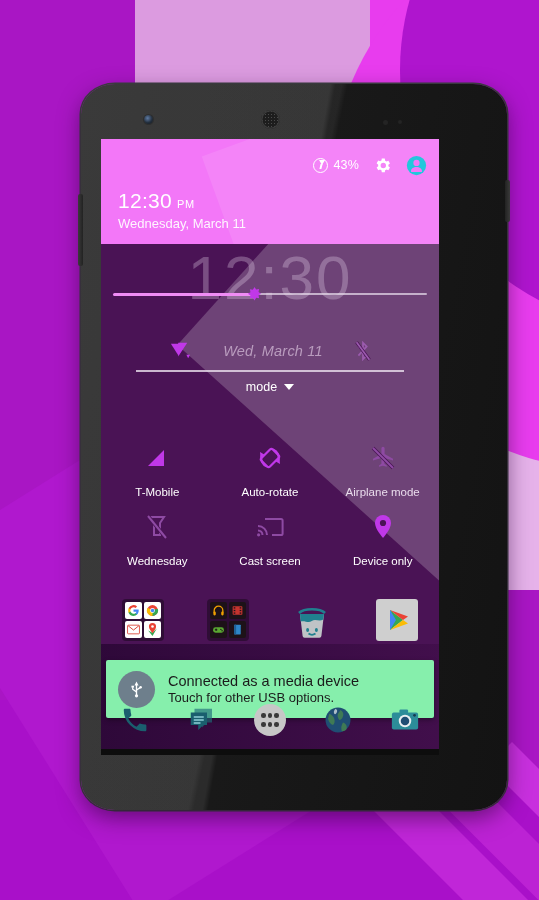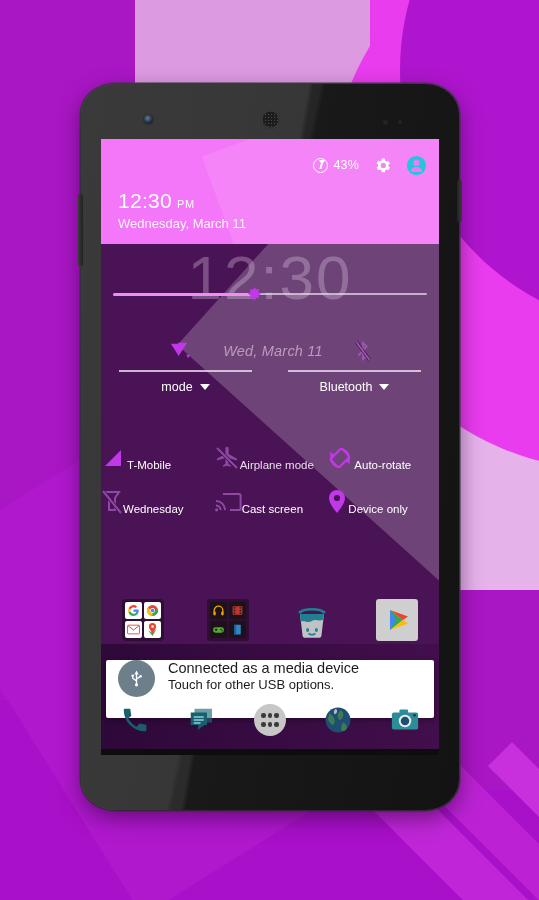--- a/index.html
+++ b/index.html
@@ -55,21 +55,21 @@
   .stripe.s1 { left:388px; top:760px; width:420px; height:46px; }
   .stripe.s2 { left:455px; top:760px; width:420px; height:40px; background:#BC22D4; }
   .stripe.s3 { left:512px; top:742px; width:420px; height:34px; background:#C830DE; }
   .bg-right-deep {
     position:absolute; right:0; top:590px; width:120px; height:200px;
     background:#A916C4;
   }
 
   
   .phone {
-    position:absolute; left:81px; top:84px; width:378px; height:726px;
+    position:absolute; left:81px; top:84px; width:426px; height:726px;
     background:linear-gradient(100deg,#2f2f2f 0%,#2b2b2b 45%,#191919 46%,#131313 100%);
     border-radius:34px/30px;
     box-shadow:0 8px 22px rgba(40,0,50,.55), 0 0 0 1.5px #3d4240;
   }
   .phone-sheen {
     position:absolute; inset:0; border-radius:34px/30px; pointer-events:none;
     background:linear-gradient(102deg, rgba(255,255,255,.055) 0%, rgba(255,255,255,.055) 45%, rgba(255,255,255,0) 46%);
   }
   .btn-volume {
     position:absolute; left:-3px; top:110px; width:5px; height:72px;
@@ -202,21 +202,21 @@
   
   .qs-dual { position:absolute; left:0; top:126px; width:338px; display:flex; }
   .dual-col { flex:1; display:flex; flex-direction:column; align-items:center; }
   .dual-line { width:79%; height:1.6px; background:rgba(235,225,238,.8); margin-bottom:8px; }
   .dual-lbl { display:flex; align-items:center; gap:7px; color:#ffffff; font-size:12.5px; }
   .caret { width:0;height:0;border-left:5px solid transparent;border-right:5px solid transparent;border-top:6px solid #ffffff; }
 
   
   .tiles { position:absolute; left:0; top:185px; width:338px; }
   .tile-row { display:flex; }
-  .tile { flex:1; display:flex; flex-direction:row; align-items:center; padding-top:14px; }
+  .tile { flex:1; display:flex; flex-direction:column; align-items:center; padding-top:14px; }
   .tile-ico { height:30px; display:flex; align-items:center; justify-content:center; }
   .tile-lbl { color:#ffffff; font-size:11.5px; margin-top:13px; }
   .tile-lbl.dim { color:#e9dcec; }
 
   
   .home-icons {
     position:absolute; left:0; top:460px; width:338px; height:60px;
     display:flex; justify-content:space-around; align-items:flex-start;
   }
   .folder {
@@ -224,22 +224,22 @@
     display:grid; grid-template-columns:1fr 1fr; grid-template-rows:1fr 1fr;
     gap:2px; padding:3px;
   }
   .fcell { border-radius:2px; display:flex; align-items:center; justify-content:center; font-size:11px; overflow:hidden; }
   .bucket { width:42px; height:42px; position:relative; }
   .playstore { width:42px; height:42px; background:#cfcfcf; border-radius:3px; position:relative; }
 
   
   .notif {
     position:absolute; left:5px; top:521px; width:328px; height:58px;
-    background:#ffffff; border-radius:2px;
-    display:flex; align-items:flex-start; padding:0 12px; gap:13px;
+    background:#86efac; border-radius:2px;
+    display:flex; align-items:center; padding:0 12px; gap:13px;
     box-shadow:0 2px 5px rgba(0,0,0,.35);
   }
   .notif-ico {
     width:37px; height:37px; border-radius:50%; background:#6E7F8C;
     display:flex; align-items:center; justify-content:center; flex:0 0 auto;
   }
   .notif-txt { display:flex; flex-direction:column; gap:1px; }
   .notif-title { color:#1b1b1b; font-size:14.5px; }
   .notif-sub { color:#1b1b1b; font-size:13px; }
 
@@ -345,61 +345,54 @@
         </div>
 
         <div class="qs-dual">
           <div class="dual-col">
             <div class="dual-line"></div>
             <div class="dual-lbl">
               <span>mode</span>
               <span class="caret"></span>
             </div>
           </div>
-          <div class="dual-col">
-            <div class="dual-line"></div>
-            <div class="dual-lbl">
-              <span>Bluetooth</span>
-              <span class="caret"></span>
-            </div>
-          </div>
         </div>
 
         <div class="tiles">
           <div class="tile-row">
             <div class="tile">
               <div class="tile-ico">
                 <svg width="26" height="24" viewBox="0 0 26 24">
                     <path fill="#C038E8" d="M4 20 L20 20 L20 4 Z"></path>
                   </svg>
               </div>
               <div class="tile-lbl">T-Mobile</div>
-            </div>
-            <div class="tile">
-              <div class="tile-ico">
-                <svg width="26" height="26" viewBox="0 0 26 26">
-                  <path fill="#8E4AA3" d="M23 15.5v-1.8l-8.4-4.6V3.3a1.6 1.6 0 1 0-3.2 0v5.8L3 13.7v1.8l8.4-2.4v5.6L9 20.4v1.4l3.9-1 3.9 1v-1.4l-2.4-1.7v-5.6z"></path>
-                  <line x1="3" y1="3" x2="23" y2="23" stroke="#4a1355" stroke-width="3.6"></line>
-                  <line x1="3" y1="3" x2="23" y2="23" stroke="#8E4AA3" stroke-width="2"></line>
-                </svg>
-              </div>
-              <div class="tile-lbl dim">Airplane mode</div>
             </div>
             <div class="tile">
               <div class="tile-ico">
                 <svg width="28" height="28" viewBox="0 0 28 28">
                   <rect x="8" y="6" width="12" height="16" rx="2" ry="2" fill="none" stroke="#C038E8" stroke-width="2.2" transform="rotate(45 14 14)"></rect>
                   <path fill="none" stroke="#C038E8" stroke-width="2.2" d="M5.5 11.5 A9 9 0 0 0 11 22.5"></path>
                   <path fill="#C038E8" d="M4 8 L9 11 L4.5 13.5 Z"></path>
                   <path fill="none" stroke="#C038E8" stroke-width="2.2" d="M22.5 16.5 A9 9 0 0 0 17 5.5"></path>
                   <path fill="#C038E8" d="M24 20 L19 17 L23.5 14.5 Z"></path>
                 </svg>
               </div>
               <div class="tile-lbl">Auto-rotate</div>
             </div>
+            <div class="tile">
+              <div class="tile-ico">
+                <svg width="26" height="26" viewBox="0 0 26 26">
+                  <path fill="#8E4AA3" d="M23 15.5v-1.8l-8.4-4.6V3.3a1.6 1.6 0 1 0-3.2 0v5.8L3 13.7v1.8l8.4-2.4v5.6L9 20.4v1.4l3.9-1 3.9 1v-1.4l-2.4-1.7v-5.6z"></path>
+                  <line x1="3" y1="3" x2="23" y2="23" stroke="#4a1355" stroke-width="3.6"></line>
+                  <line x1="3" y1="3" x2="23" y2="23" stroke="#8E4AA3" stroke-width="2"></line>
+                </svg>
+              </div>
+              <div class="tile-lbl dim">Airplane mode</div>
+            </div>
           </div>
           <div class="tile-row">
             <div class="tile">
               <div class="tile-ico">
                 <svg width="22" height="28" viewBox="0 0 22 28">
                   <path fill="none" stroke="#8E4AA3" stroke-width="2" d="M4 4 h14 l-4 6 v12 h-6 v-12 z"></path>
                   <line x1="2" y1="3" x2="20" y2="25" stroke="#4a1355" stroke-width="3.6"></line>
                   <line x1="2" y1="3" x2="20" y2="25" stroke="#8E4AA3" stroke-width="2"></line>
                 </svg>
               </div>

